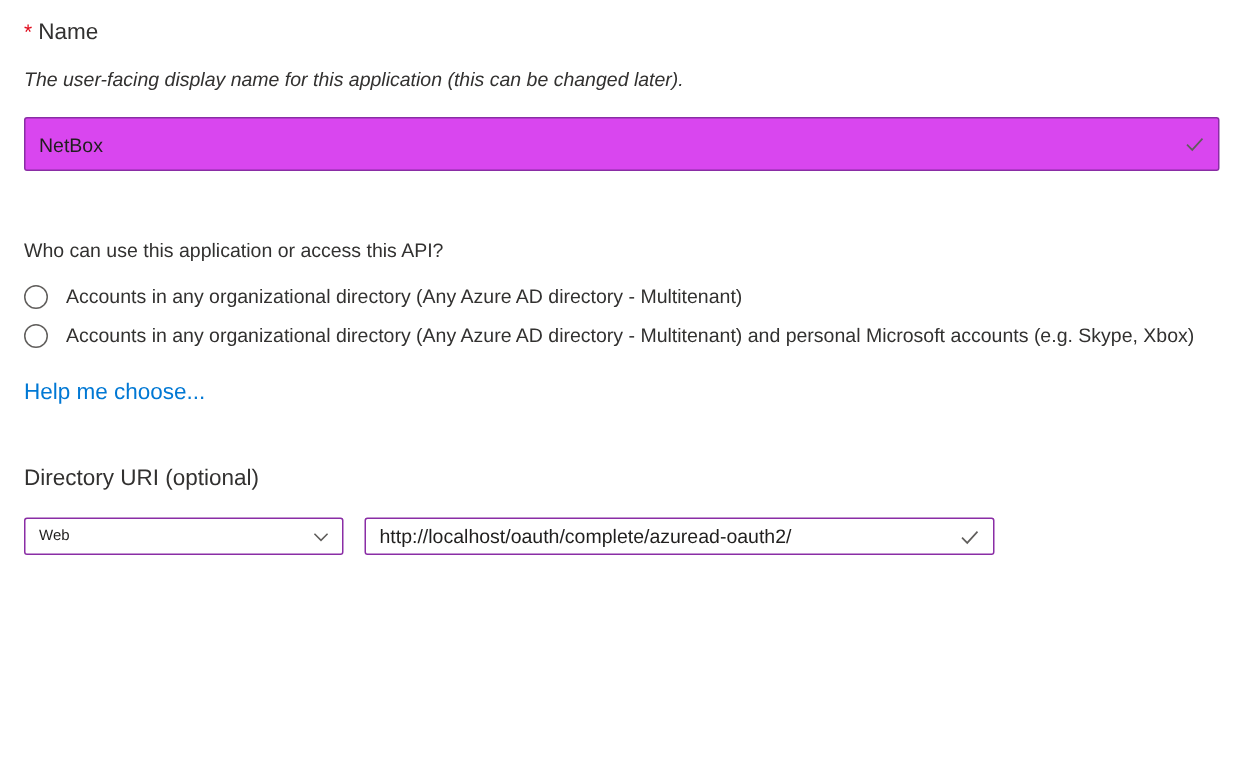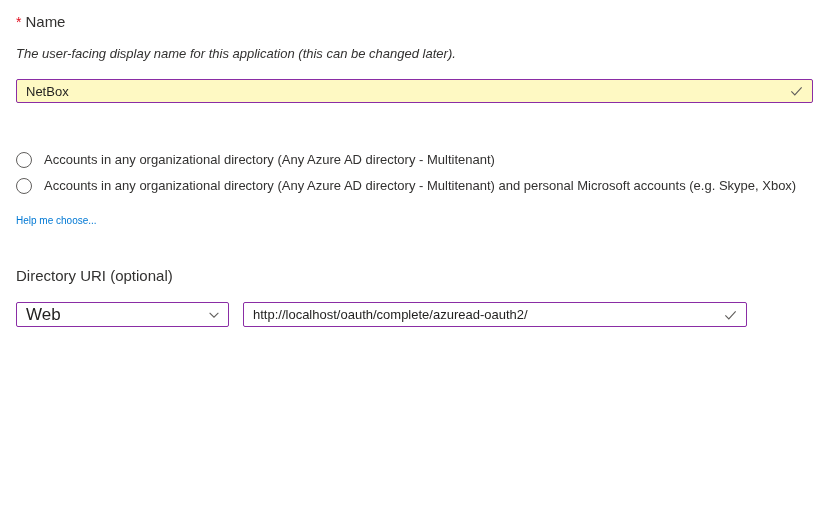--- a/index.html
+++ b/index.html
@@ -39,28 +39,28 @@
   }
   .name-title { margin-bottom: 13px; }
   .name-desc { margin-bottom: 16px; font-style: italic; }
 
   .text-input-wrap {
     position: relative;
     width: 797px;
   }
   input.text-input {
     width: 100%;
-    height: 24px;
+    height: 36px;
     border: 1px solid #8a2da5;
     border-radius: 2px;
     padding: 0 28px 0 9px;
     font-size: 13px;
     font-family: "Liberation Sans", "DejaVu Sans", sans-serif;
     color: #201f1e;
-    background: #fef9c3;
+    background: #d946ef;
     outline: none;
   }
   .input-check {
     position: absolute;
     right: 9px;
     top: 50%;
     transform: translateY(-50%);
     display: flex;
     align-items: center;
     pointer-events: none;
@@ -101,21 +101,21 @@
   }
   .radio-label {
     font-size: 13px;
     line-height: 16px;
     color: #323130;
     white-space: nowrap;
   }
   .help-link {
     display: inline-block;
     margin-top: 16px;
-    font-size: 10px;
+    font-size: 15px;
     color: #0078d4;
     text-decoration: none;
     cursor: pointer;
   }
 
   .redirect-section { margin-top: 38px; }
   .redirect-desc {
     margin-top: 17px;
     width: 795px;
   }
@@ -131,36 +131,36 @@
   }
   .select-box {
     width: 100%;
     height: 25px;
     border: 1px solid #8a2da5;
     border-radius: 2px;
     background: #ffffff;
     display: flex;
     align-items: center;
     padding: 0 28px 0 9px;
-    font-size: 17px;
+    font-size: 10px;
     color: #201f1e;
     cursor: pointer;
   }
   .select-chevron {
     position: absolute;
     right: 8px;
     top: 50%;
     transform: translateY(-50%);
     display: flex;
     align-items: center;
     pointer-events: none;
   }
   .uri-input-wrap {
     position: relative;
-    width: 504px;
+    width: 420px;
   }
   input.uri-input {
     width: 100%;
     height: 25px;
     border: 1px solid #8a2da5;
     border-radius: 2px;
     padding: 0 28px 0 9px;
     font-size: 13px;
     font-family: "Liberation Sans", "DejaVu Sans", sans-serif;
     color: #201f1e;
@@ -179,20 +179,21 @@
     <div class="text-input-wrap">
       <input class="text-input" type="text" value="NetBox" style="">
       <span class="input-check">
         <svg width="15" height="15" viewBox="0 0 16 16">
             <path d="M2.5 8.5 L6.2 12.2 L13.5 4.2" stroke="#605e5c" fill="none" stroke-width="1.2"></path>
           </svg>
       </span>
     </div>
 
     <div class="account-types">
+      <p class="field-desc account-question">Who can use this application or access this API?</p>
 
       <div class="radio-group">
         <div class="radio-row">
           <span class="radio-circle"></span>
           <span class="radio-label">Accounts in any organizational directory (Any Azure AD directory - Multitenant)</span>
         </div>
         <div class="radio-row">
           <span class="radio-circle"></span>
           <span class="radio-label">Accounts in any organizational directory (Any Azure AD directory - Multitenant) and personal Microsoft accounts (e.g. Skype, Xbox)</span>
         </div>

